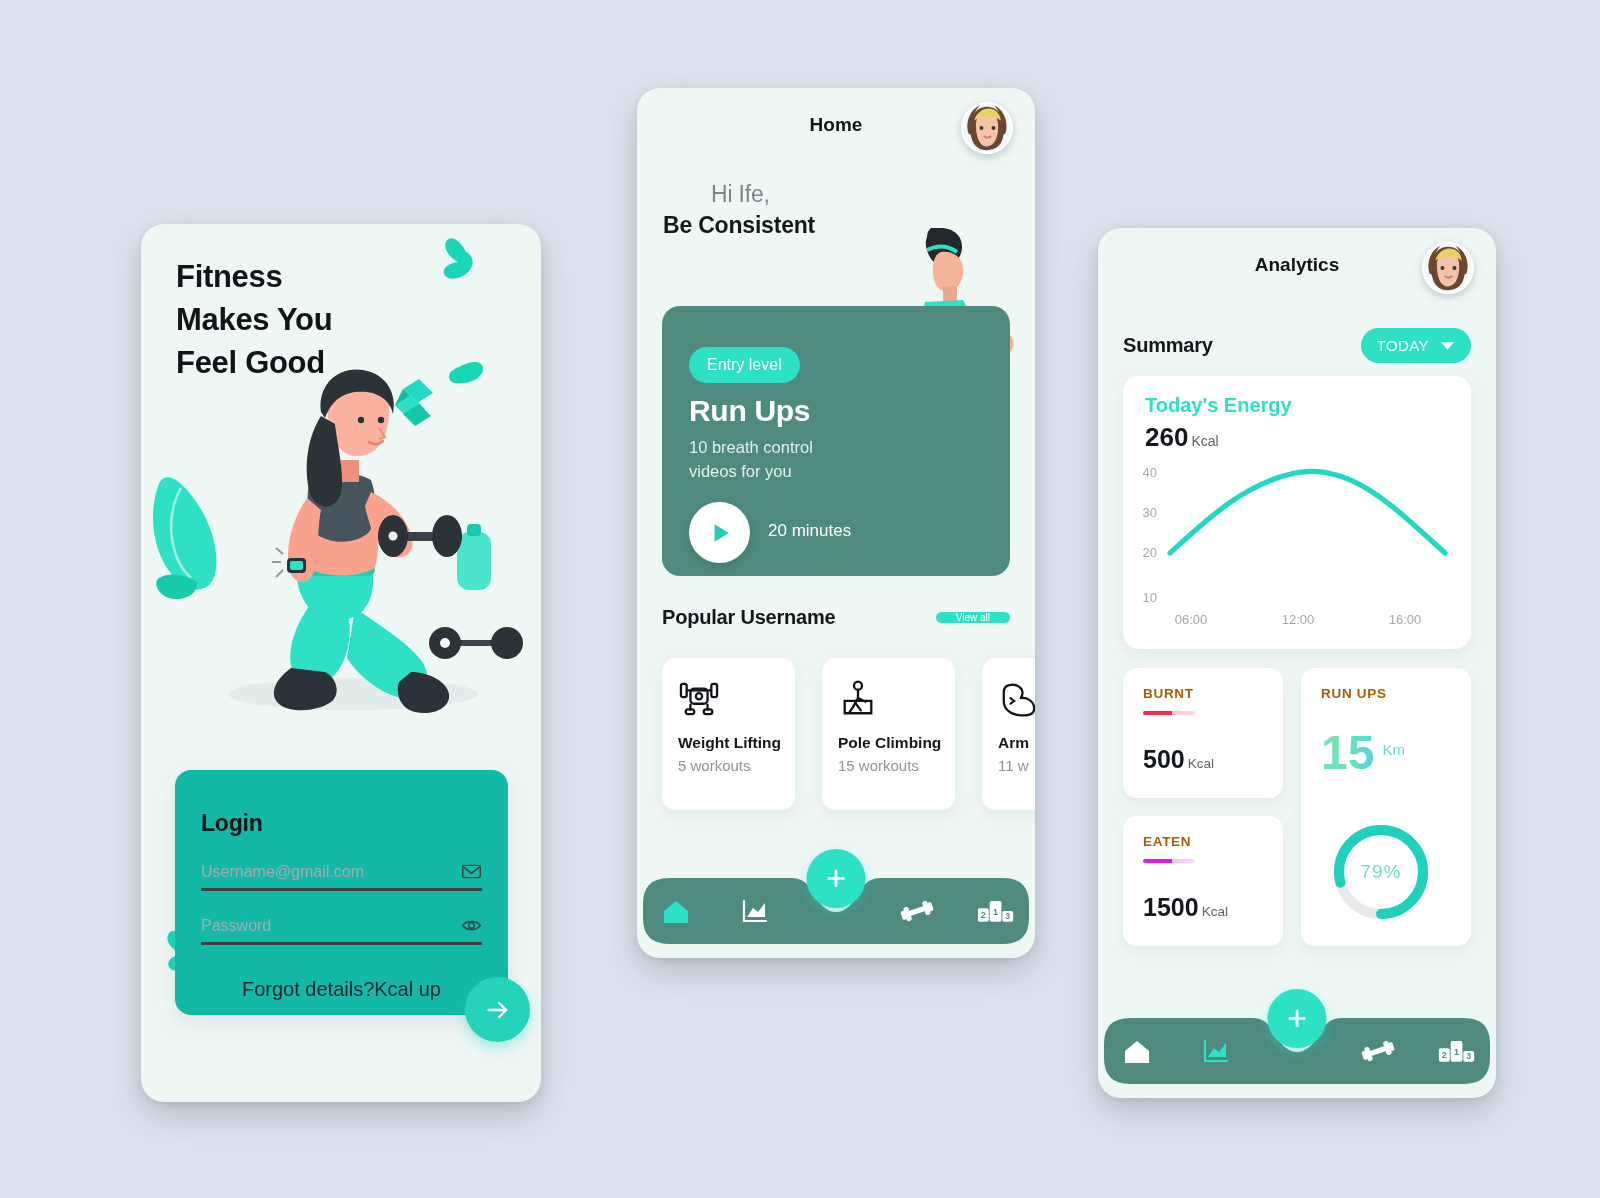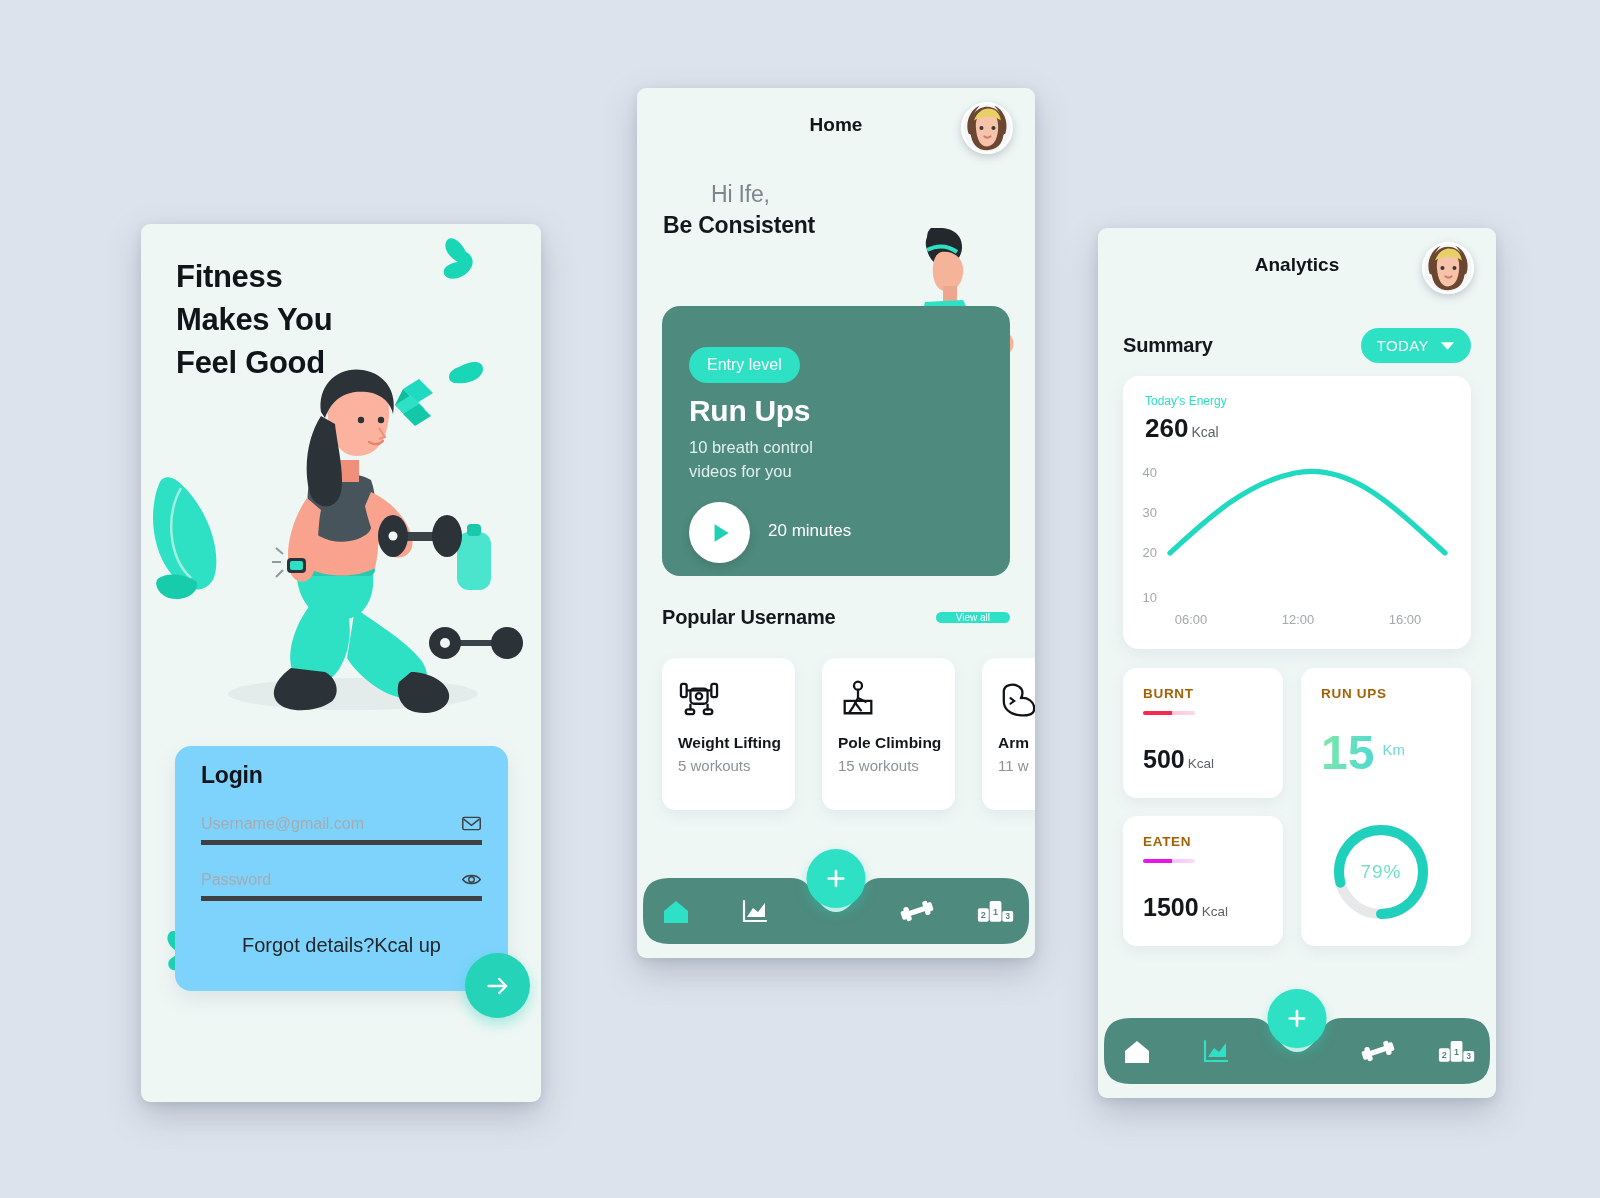--- a/index.html
+++ b/index.html
@@ -12,21 +12,21 @@
     overflow: hidden;
     position: relative;
   }
 
   .canvas { position: absolute; inset: 0; }
 
   
   .phone {
     position: absolute;
     background: #eff7f5;
-    border-radius: 9px;
+    border-radius: 23px;
     box-shadow: 0 14px 34px rgba(90,105,125,0.30), 0 3px 10px rgba(90,105,125,0.16);
     overflow: visible;
   }
   .phone-clip { position:absolute; inset:0; border-radius:40px; overflow:hidden; }
 
   
   #phone-login { left: 141px; top: 224px; width: 400px; height: 878px; }
   
   #phone-home  { left: 637px; top: 88px;  width: 398px; height: 870px; }
   
@@ -35,30 +35,30 @@
   
   .hero-title {
     position: absolute; left: 35px; top: 32px;
     font-size: 31px; font-weight: 700; color: #111418;
     line-height: 1.38; letter-spacing: -0.3px; white-space: pre-line;
   }
 
   .illus { position: absolute; inset: 0; }
 
   .login-card {
-    position: absolute; left: 34px; top: 522px; width: 333px; height: 245px;
-    background: #7dd3fc; border-radius: 16px;
+    position: absolute; left: 34px; top: 546px; width: 333px; height: 245px;
+    background: #14b8a6; border-radius: 16px;
     box-shadow: 0 8px 20px rgba(100,115,135,0.13);
-    padding: 16px 26px 0 26px;
+    padding: 40px 26px 0 26px;
   }
   .login-title { font-size: 23px; font-weight: 700; color: #111418; letter-spacing:-0.2px; }
 
   .field {
     position: relative; margin-top: 26px;
-    border-bottom: 5px solid #404040; padding-bottom: 7px;
+    border-bottom: 3px solid #404040; padding-bottom: 7px;
   }
   .field input {
     border: none; outline: none; background: transparent;
     font-family: "Liberation Sans", sans-serif;
     font-size: 16px; color: #4a4f55; width: 88%;
   }
   .field input::placeholder { color: #a6abb1; }
   .field .f-icon { position: absolute; right: 0; top: -2px; width: 21px; height: 21px; }
 
   .login-links {
@@ -153,21 +153,21 @@
   .today-pill {
     background:#2ee0c4; color:#fff; border-radius:19px; padding: 9px 16px;
     display:flex; align-items:center; gap:11px; font-size: 15px; letter-spacing:0.4px;
   }
 
   .chart-card {
     position:absolute; left: 25px; top: 148px; width: 348px; height: 273px;
     background:#fff; border-radius: 16px; box-shadow: 0 6px 16px rgba(100,115,135,0.10);
     padding: 18px 18px 0 22px;
   }
-  .ce-label { font-size: 12px; color:#2ee0c4; font-weight:400; }
+  .ce-label { font-size: 20px; color:#2ee0c4; font-weight:700; }
   .ce-val { margin-top: 5px; font-size: 26px; font-weight: 700; color:#14181c; }
   .ce-val small { font-size: 14px; font-weight: 400; color:#5c6268; margin-left: 3px;}
 
   .stats-grid { position:absolute; left: 25px; top: 440px; display:flex; gap: 18px; }
   .stat-col-l { display:flex; flex-direction:column; gap: 18px; }
   .card-sm {
     width: 160px; height: 130px; background:#fff; border-radius: 14px;
     box-shadow: 0 5px 14px rgba(100,115,135,0.09);
     padding: 18px 18px 0 20px;
   }

